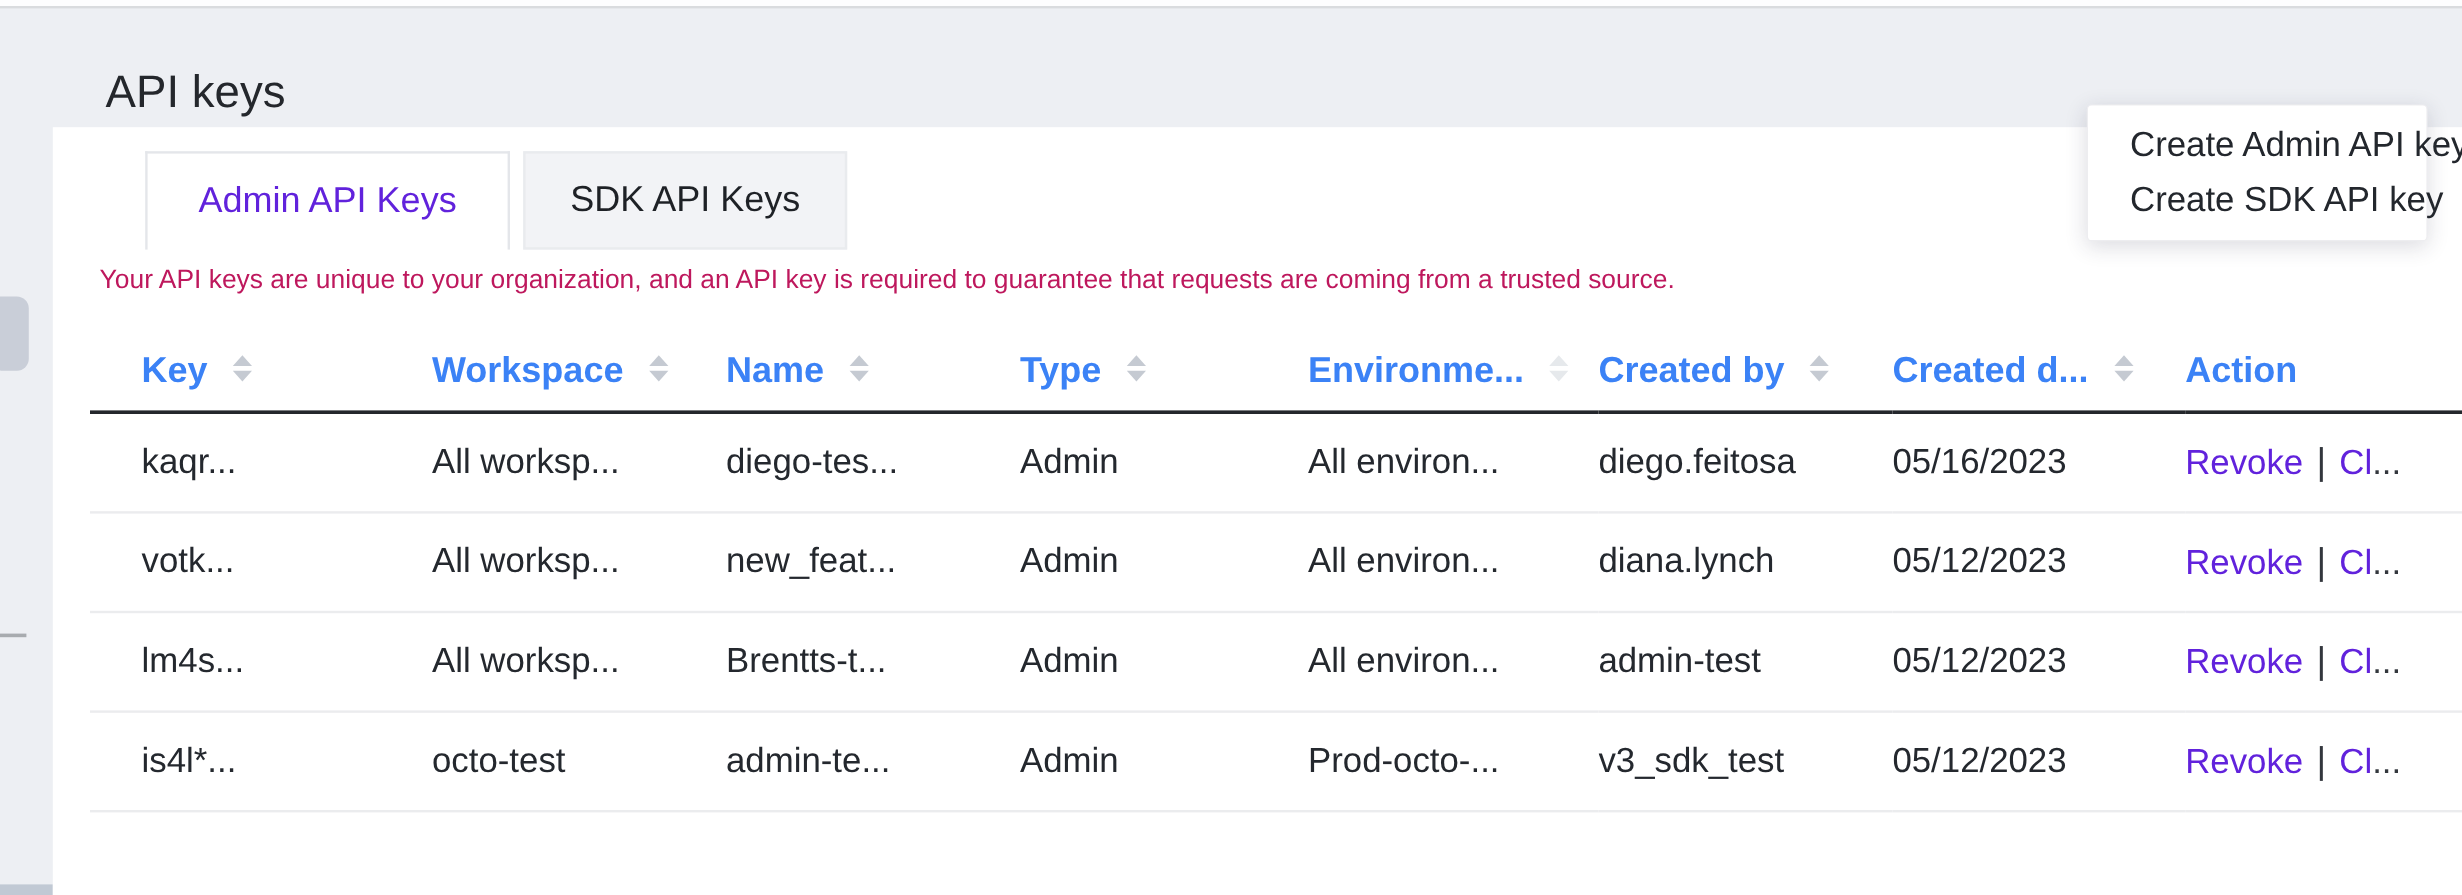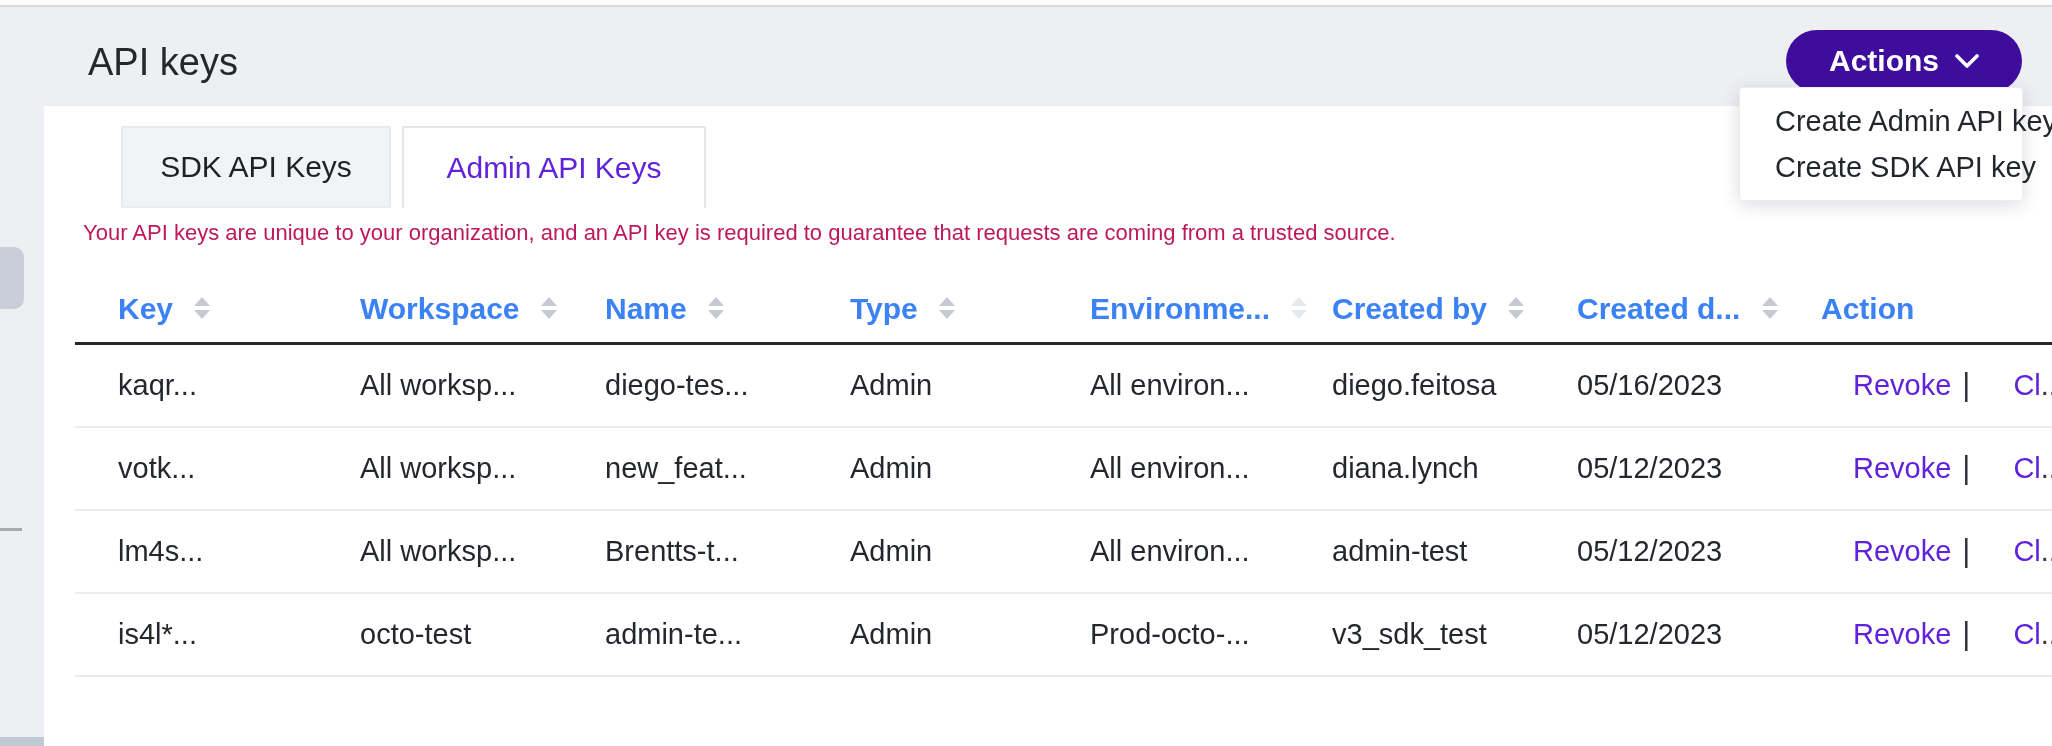--- a/index.html
+++ b/index.html
@@ -7,21 +7,21 @@
   body {
     font-family: "Liberation Sans", "DejaVu Sans", sans-serif;
     background: #edeff3;
     position: relative;
   }
   
   .top-white { position: absolute; top: 0; left: 0; right: 0; height: 5px; background: #fdfdfe; }
   .top-hairline { position: absolute; top: 5px; left: 0; right: 0; height: 2px; background: #d9dbde; }
 
   
-  .band { position: absolute; top: 7px; left: 0; right: 0; height: 99px; background: #edeff3; }
+  .band { position: absolute; top: 22px; left: 0; right: 0; height: 99px; background: #edeff3; }
   .page-title {
     position: absolute; left: 88px; top: 28px;
     font-size: 38px; line-height: 54px; font-weight: 400;
     color: #24272c; letter-spacing: 0;
   }
   .actions-btn {
     position: absolute; top: 23px; right: 30px;
     width: 236px; height: 62px; border: none; border-radius: 31px;
     background: #3e0d9e; color: #ffffff;
     font-family: inherit; font-size: 30px; font-weight: 700;
@@ -70,21 +70,21 @@
     height: 83px; border-bottom: 2px solid #ebecee;
     white-space: nowrap; overflow: hidden; vertical-align: middle;
   }
   .sort { display: inline-block; vertical-align: middle; margin-left: 13px; position: relative; top: -3px; }
   .tri { width: 0; height: 0; border-left: 8px solid transparent; border-right: 8px solid transparent; display: block; }
   .tri-up { border-bottom: 9px solid #c5cad2; margin-bottom: 4px; }
   .tri-down { border-top: 9px solid #c5cad2; }
   .sort.faint .tri-up { border-bottom-color: #e6e9ec; }
   .sort.faint .tri-down { border-top-color: #e6e9ec; }
 
-  .link { color: #6122dc; text-decoration: none; cursor: pointer; margin-left: 32px; }
+  .link { color: #6122dc; text-decoration: none; cursor: pointer; }
   .sep { color: #33373d; font-size: 31px; margin: 0 11px; font-weight: 400; }
   .dark-ellipsis { color: #33373d; }
 
   
   .menu {
     position: absolute; left: 1739px; top: 87px; width: 284px;
     background: #ffffff; border: 1px solid #ededf0; border-radius: 4px;
     box-shadow: 0 4px 18px rgba(35, 35, 70, 0.16);
     padding: 10px 0; z-index: 50;
   }
@@ -94,38 +94,32 @@
   }
 </style>
 </head>
 <body>
 
 <div class="top-white"></div>
 <div class="top-hairline"></div>
 
 <div class="band">
   <h1 class="page-title">API keys</h1>
-  <button class="actions-btn">
-    <span>Actions</span>
-    <svg class="chev" viewBox="0 0 24 14" fill="none">
-      <path d="M2 2 L12 12 L22 2" stroke="#ffffff" stroke-width="3.6" stroke-linecap="round" stroke-linejoin="round"></path>
-    </svg>
-  </button>
 </div>
 
 <div class="rail">
   <div class="rail-thumb"></div>
   <div class="rail-divider"></div>
   <div class="rail-bottom"></div>
 </div>
 
 <div class="card">
   <div class="tabs">
+    <div class="tab active">Admin API Keys</div>
     <div class="tab inactive">SDK API Keys</div>
-    <div class="tab active">Admin API Keys</div>
   </div>
 
   <p class="desc">Your API keys are unique to your organization, and an API key is required to guarantee that requests are coming from a trusted source.</p>
 
   <table>
     <colgroup>
       <col style="width:285px">
         <col style="width:245px">
         <col style="width:245px">
         <col style="width:240px">

